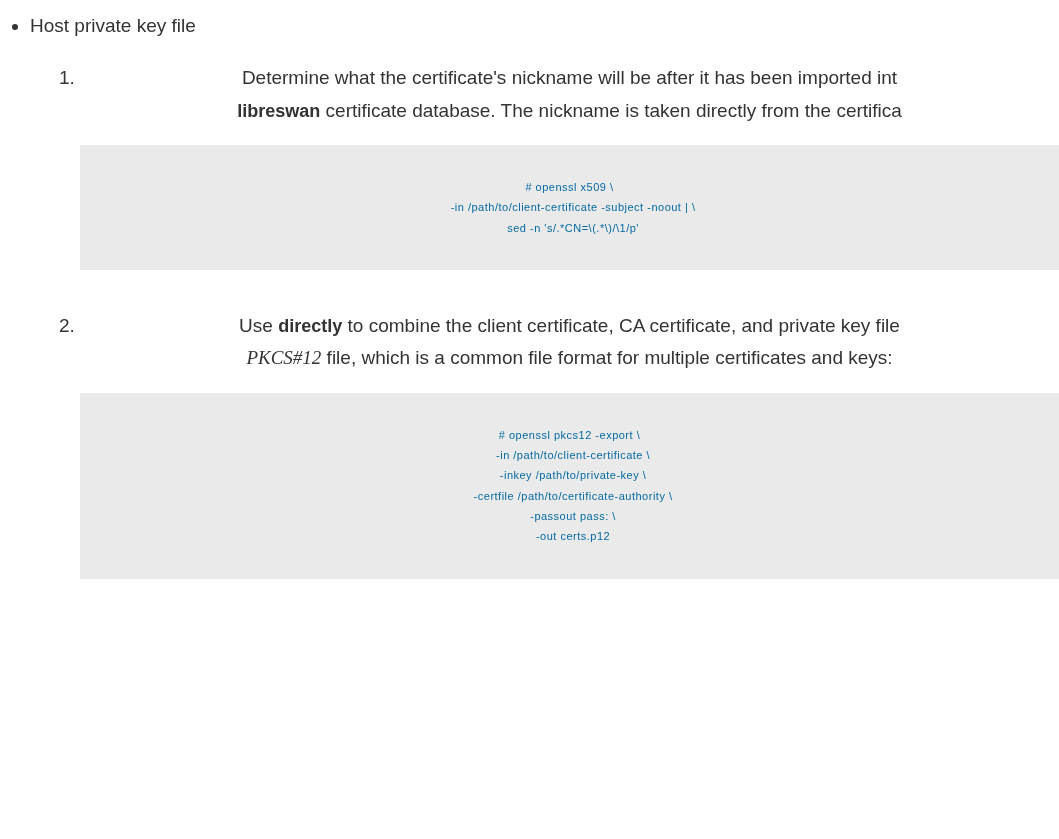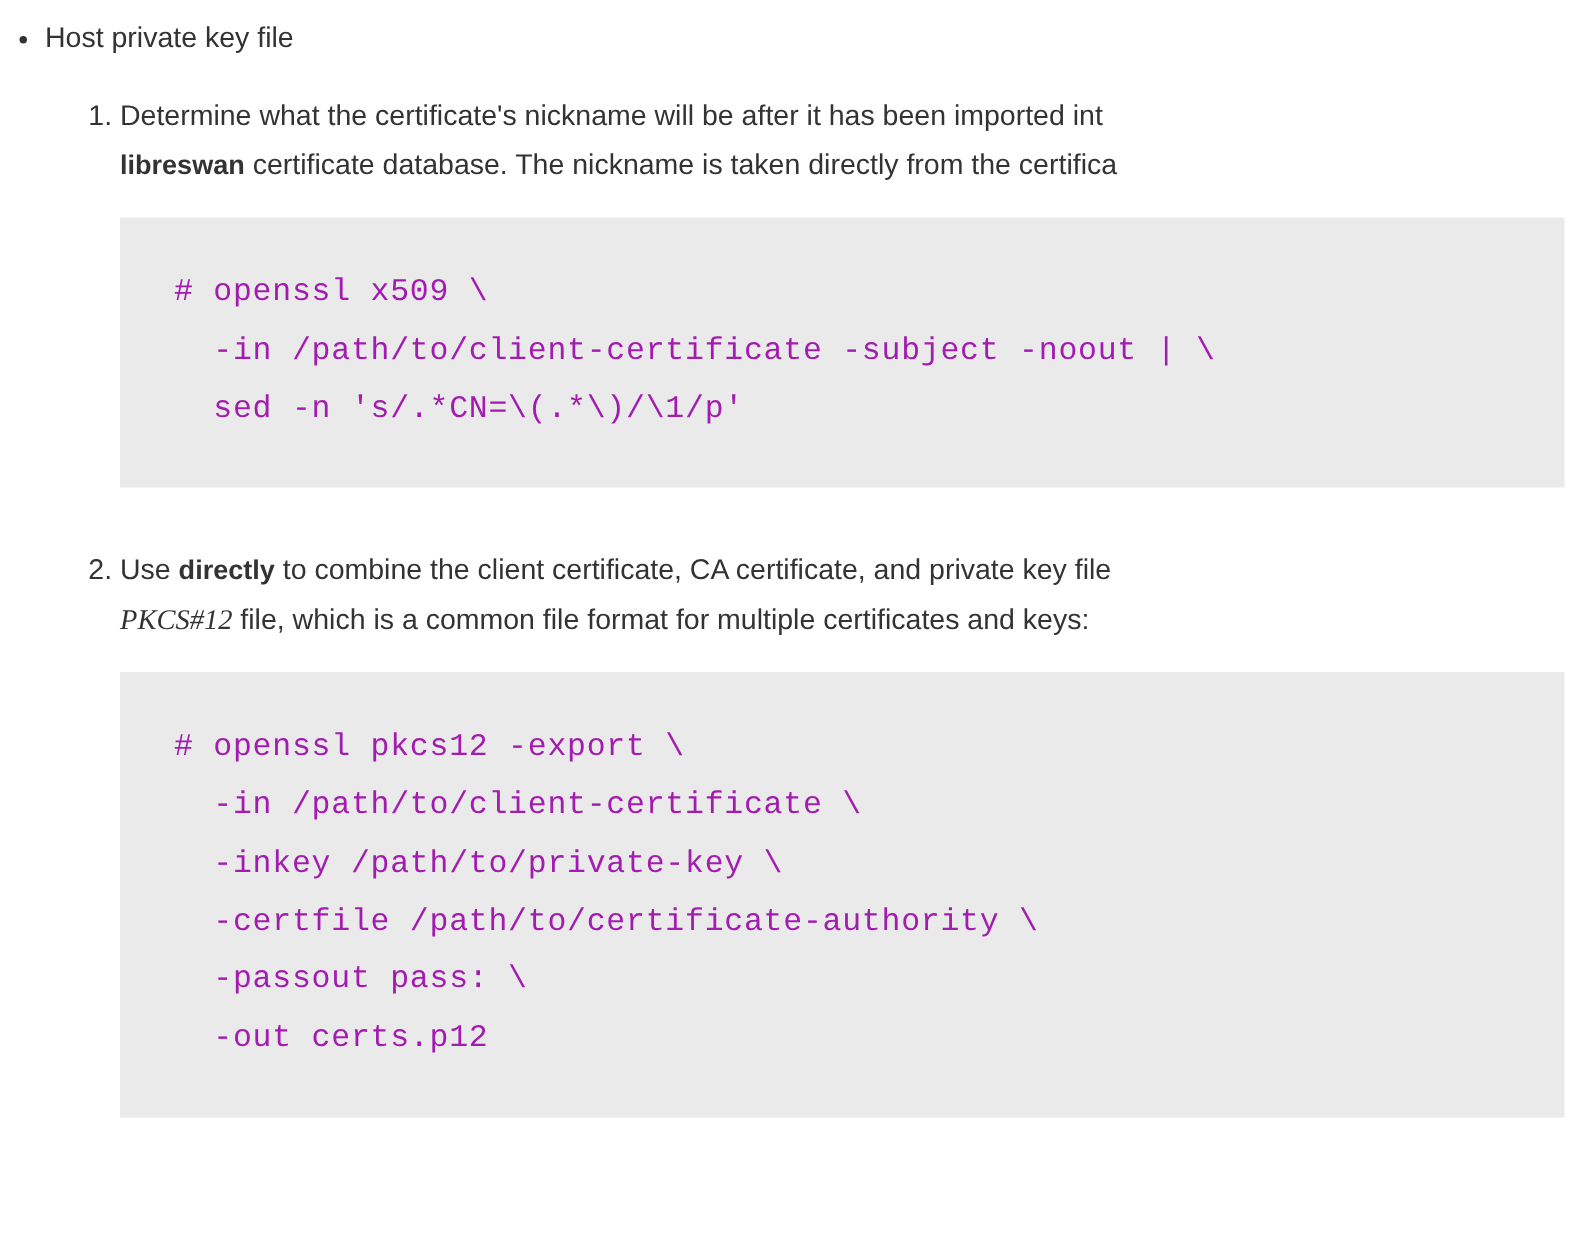--- a/index.html
+++ b/index.html
@@ -5,54 +5,55 @@
     body {
       font-family: -apple-system, BlinkMacSystemFont, "Segoe UI", "Helvetica Neue", Arial, sans-serif;
       color: #333;
       margin: 0;
       padding: 0;
       font-size: 19px;
       line-height: 1.7;
     }
     ul.bullet-list {
       list-style-type: disc;
-      padding-left: 14px;
-      margin: 10px 16px;
+      padding-left: 30px;
+      margin: 10px 0;
     }
     ul.bullet-list > li {
       margin-bottom: 12px;
     }
     ol.numbered-list {
       padding-left: 50px;
       margin-top: 20px;
+      text-align: center;
     }
     ol.numbered-list > li {
       margin-bottom: 40px;
     }
     ol.numbered-list > li > p {
       margin: 0 0 18px 0;
     }
     .code-inline {
       font-family: Liberation Sans, sans-serif;
       font-weight: bold;
       font-size: 0.95em;
     }
     .italic-link {
       font-style: italic;
       font-family: Liberation Serif, serif;
     }
     pre.code-block {
       background: #eaeaea;
       padding: 32px 36px;
       margin: 0;
-      font-family: Liberation Mono, monospace;
-      font-size: 21px;
+      font-family: Liberation Sans, sans-serif;
+      font-size: 11px;
       line-height: 1.85;
       letter-spacing: 0.5px;
-      color: #a21caf;
+      color: #0369a1;
       white-space: pre;
     }
   </style>
 </head>
 <body>
 
 <ul class="bullet-list">
   <li>
     <span>Host private key file</span>
 

